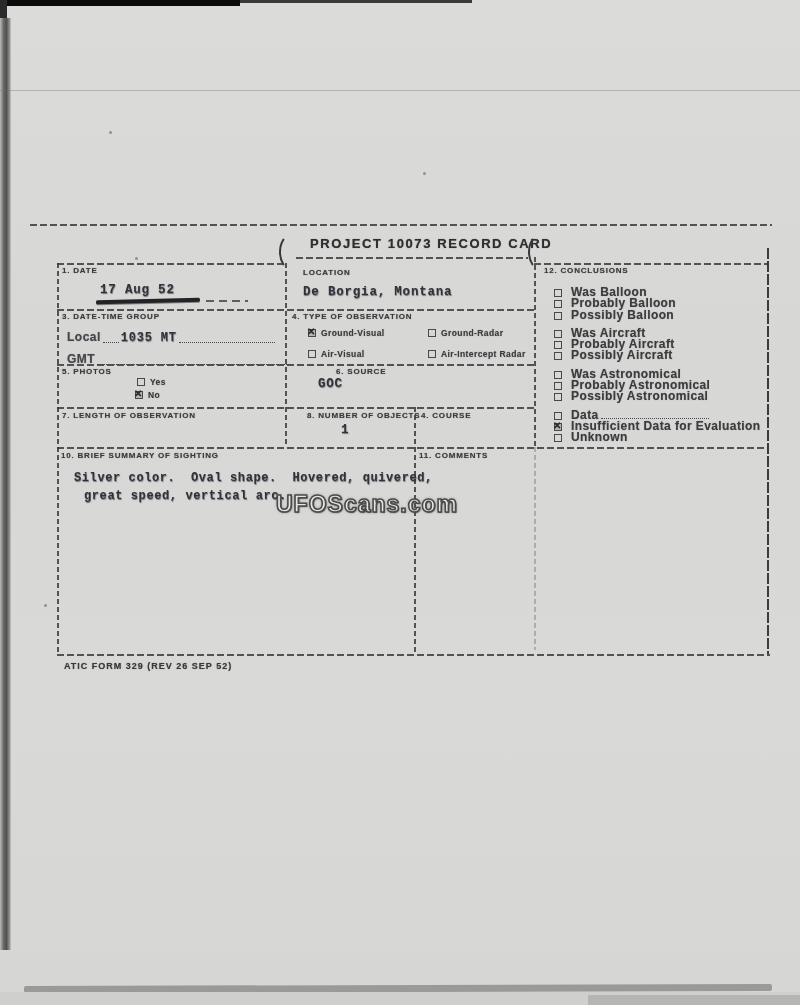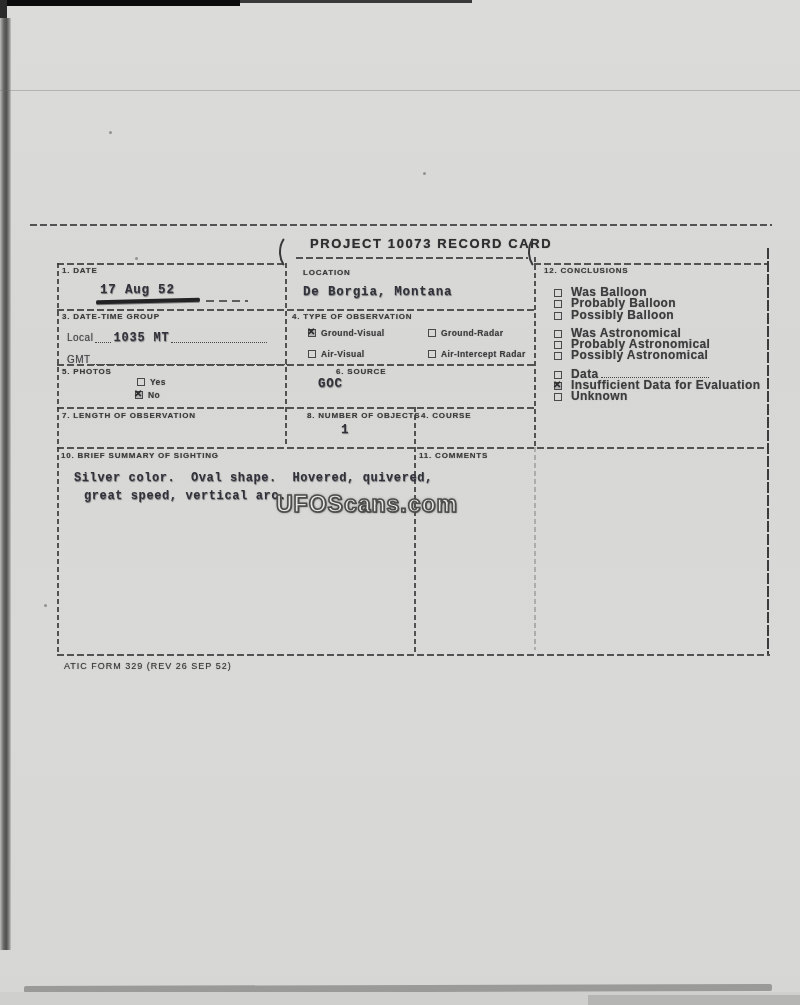--- a/index.html
+++ b/index.html
@@ -58,21 +58,21 @@
     width:6px;height:6px;border:1.3px solid #49494b;display:inline-block;
     position:relative;top:1px;margin-right:5px;vertical-align:baseline;
   }
   .cb.checked{background:rgba(70,70,74,.22);}
   .cb.checked::after{
     content:"\2715";position:absolute;left:-2px;top:-4px;font-size:10px;color:#2c2c2e;
     font-weight:bold;text-shadow:0 0 1px rgba(40,40,40,.6);
   }
   .dotline{display:inline-block;height:1px;border-bottom:1.6px dotted #47474a;
     vertical-align:baseline;position:relative;top:2px;margin:0 2px;}
-  .small-label{font-size:10px;font-weight:normal;color:#45454a;letter-spacing:.5px;
+  .small-label{font-size:12px;font-weight:bold;color:#45454a;letter-spacing:.5px;
     text-shadow:0 0 1px rgba(60,60,62,.5);}
   .inline-typed{font-family:"Liberation Mono","DejaVu Sans Mono",monospace;
     font-size:12px;font-weight:bold;letter-spacing:.8px;color:#31313a;
     text-shadow:.5px .5px 1px rgba(25,25,35,.5);}
 
   .scribble{position:absolute;background:#232325;height:4px;border-radius:2px/3px;
     transform:rotate(-1.3deg);box-shadow:0 1px 0 rgba(35,35,37,.5);}
   .dash-tail{position:absolute;height:2px;
     background:repeating-linear-gradient(90deg,#3f3f41 0 8px,rgba(0,0,0,0) 8px 13px);opacity:.8;}
 
@@ -87,21 +87,21 @@
     text-shadow:.5px .5px 1px rgba(25,25,35,.55);white-space:pre;}
 
   .watermark{
     position:absolute;left:276px;top:491px;
     font-size:23px;font-weight:bold;letter-spacing:1px;color:#e6e6e4;
     -webkit-text-stroke:1.6px #4c4c4c;
     text-shadow:0 0 3px rgba(70,70,70,.8),1px 1px 1px rgba(50,50,50,.7);
     white-space:nowrap;
   }
   .footer{
-    position:absolute;left:64px;top:661px;font-size:9px;font-weight:normal;
+    position:absolute;left:64px;top:661px;font-size:9px;font-weight:bold;
     letter-spacing:1px;color:#39393b;text-shadow:0 0 1px rgba(57,57,59,.6);white-space:nowrap;
   }
 </style>
 </head>
 <body>
 
 <div class="page">
 
   <div class="art top-bar1"></div>
   <div class="art top-bar2"></div>
@@ -177,20 +177,25 @@
   <div class="flabel" style="left:419px;top:451px;">11. COMMENTS</div>
 
   <div class="flabel" style="left:544px;top:266px;">12. CONCLUSIONS</div>
   <div class="conc-list">
     <div class="conc-group">
       <div class="conc-item"><span class="cb"></span><span>Was Balloon</span></div>
       <div class="conc-item"><span class="cb"></span><span>Probably Balloon</span></div>
       <div class="conc-item"><span class="cb"></span><span>Possibly Balloon</span></div>
     </div>
     <div class="conc-group">
+      <div class="conc-item"><span class="cb"></span><span>Was Aircraft</span></div>
+      <div class="conc-item"><span class="cb"></span><span>Probably Aircraft</span></div>
+      <div class="conc-item"><span class="cb"></span><span>Possibly Aircraft</span></div>
+    </div>
+    <div class="conc-group">
       <div class="conc-item"><span class="cb"></span><span>Was Astronomical</span></div>
       <div class="conc-item"><span class="cb"></span><span>Probably Astronomical</span></div>
       <div class="conc-item"><span class="cb"></span><span>Possibly Astronomical</span></div>
     </div>
     <div class="conc-group">
       <div class="conc-item"><span class="cb"></span><span>Data</span><span class="dotline" style="width:108px;top:0;"></span></div>
       <div class="conc-item"><span class="cb checked"></span><span>Insufficient Data for Evaluation</span></div>
       <div class="conc-item"><span class="cb"></span><span>Unknown</span></div>
     </div>
   </div>

